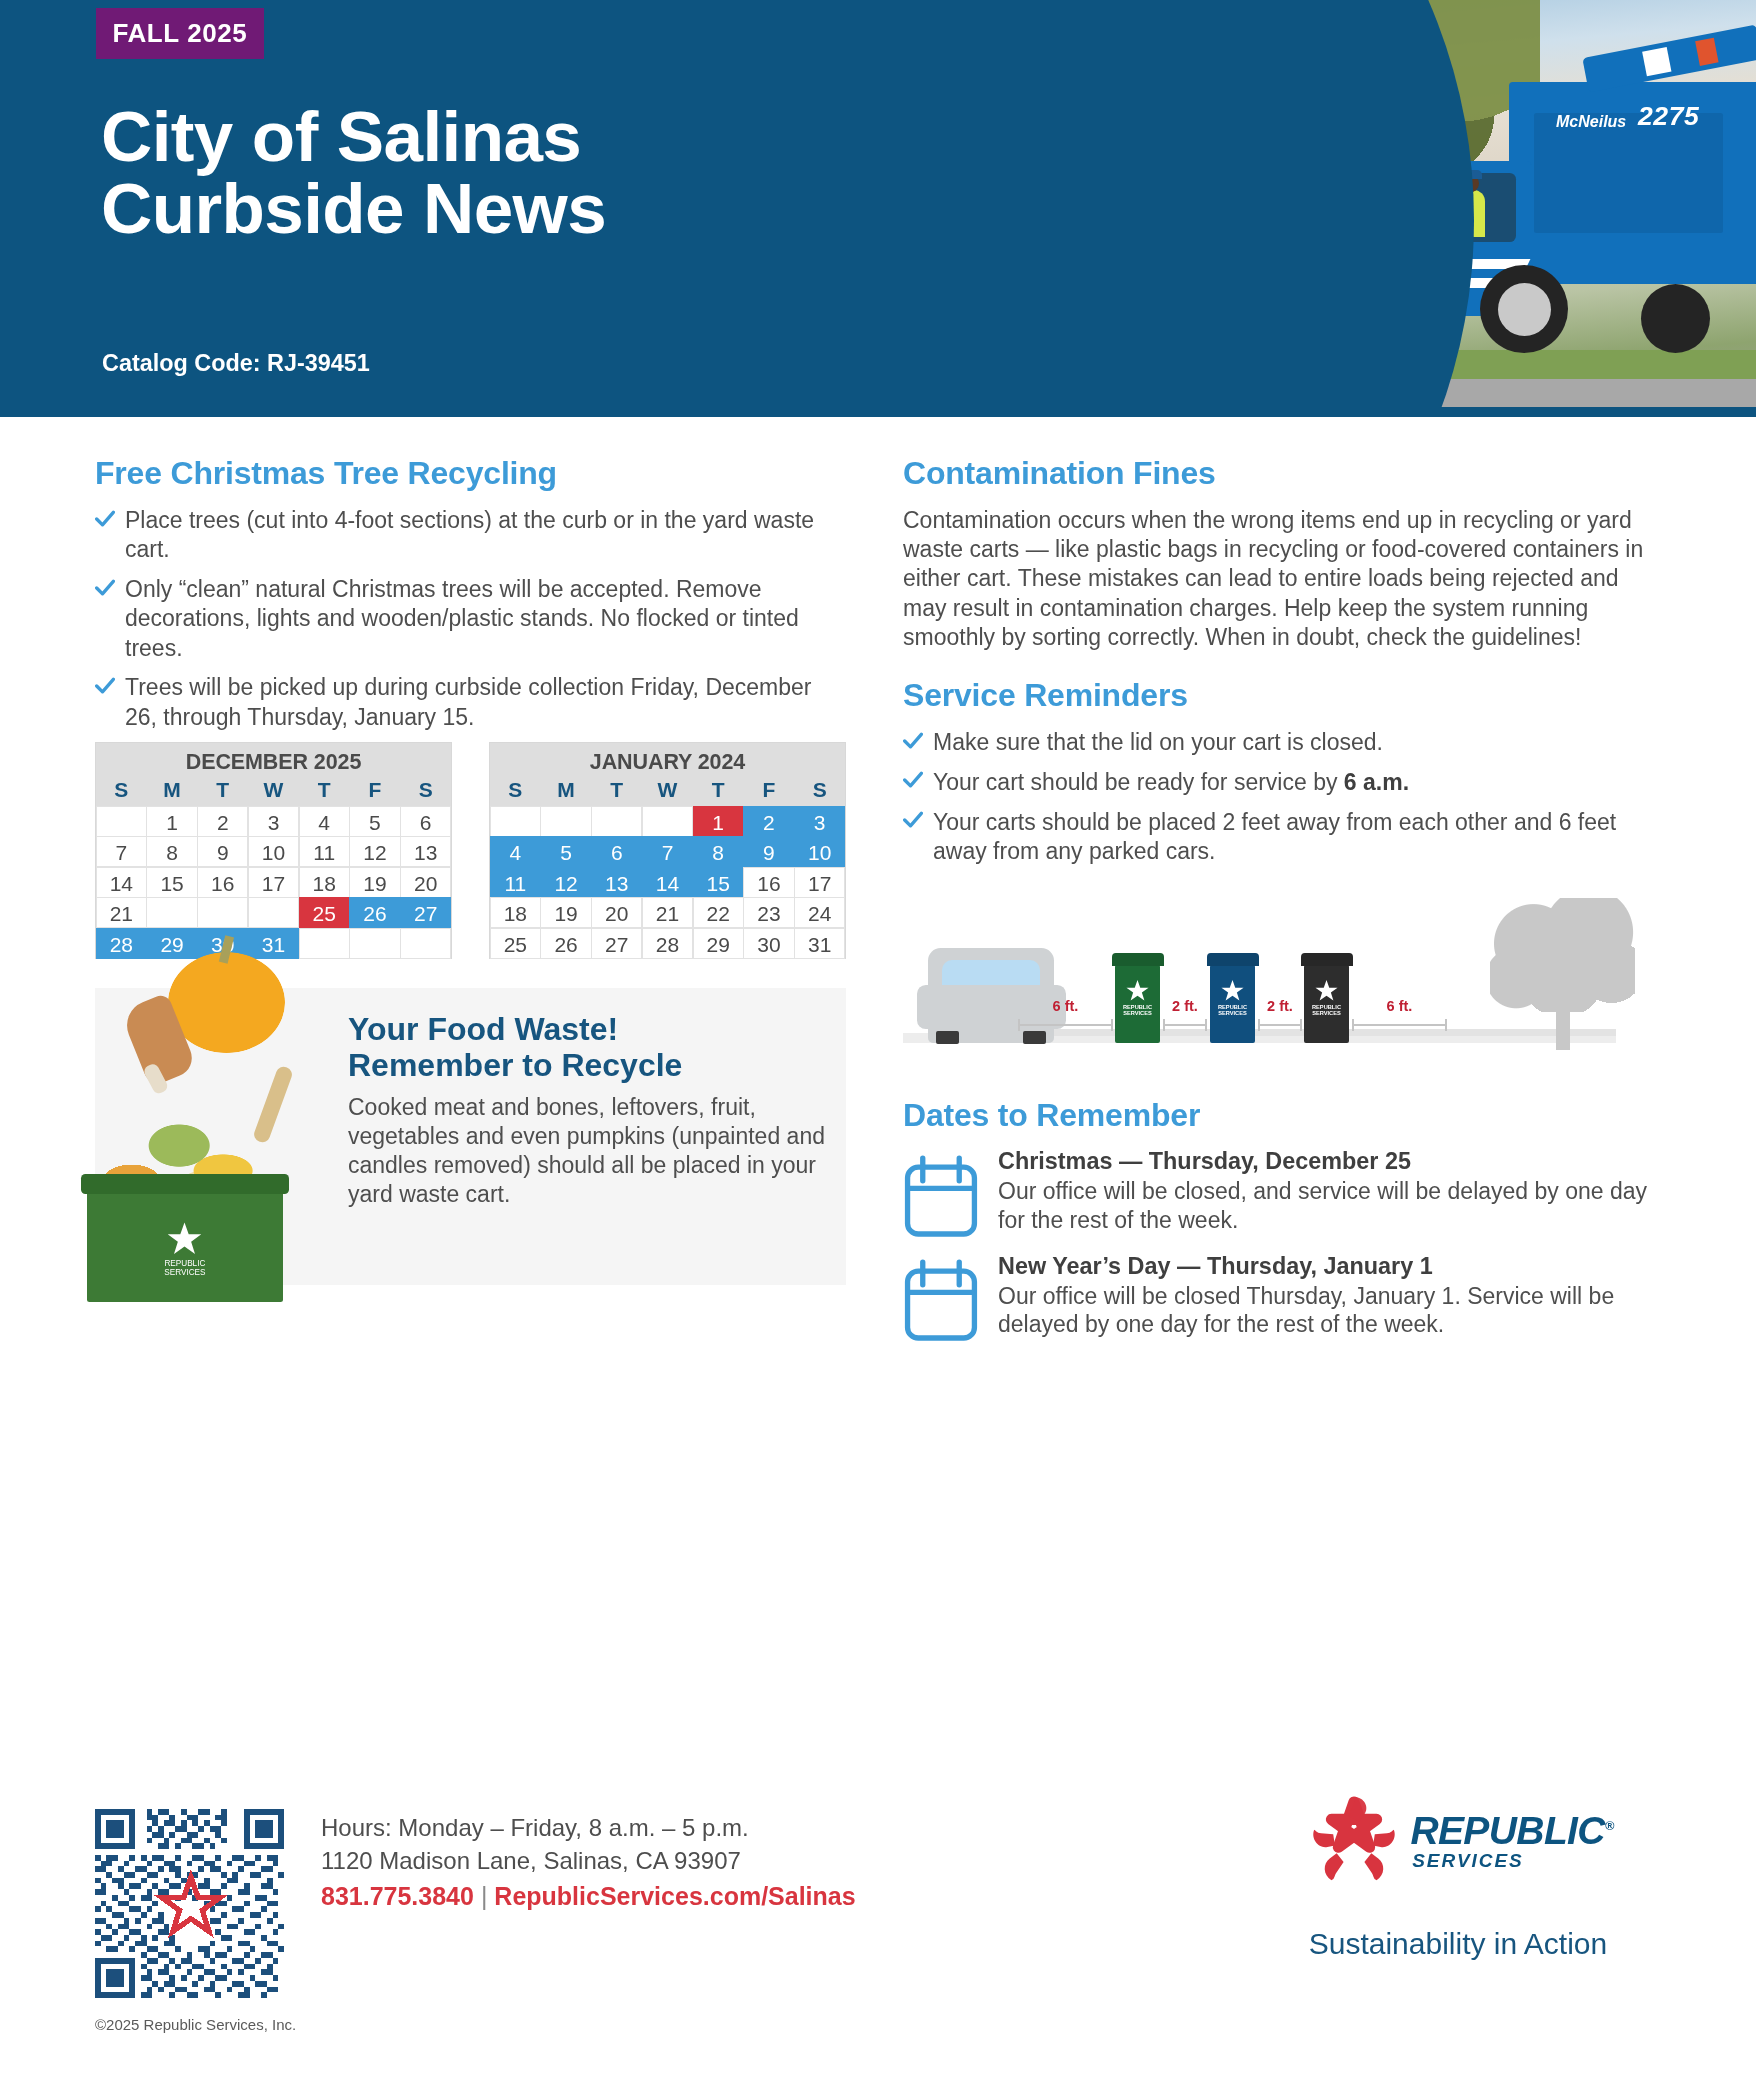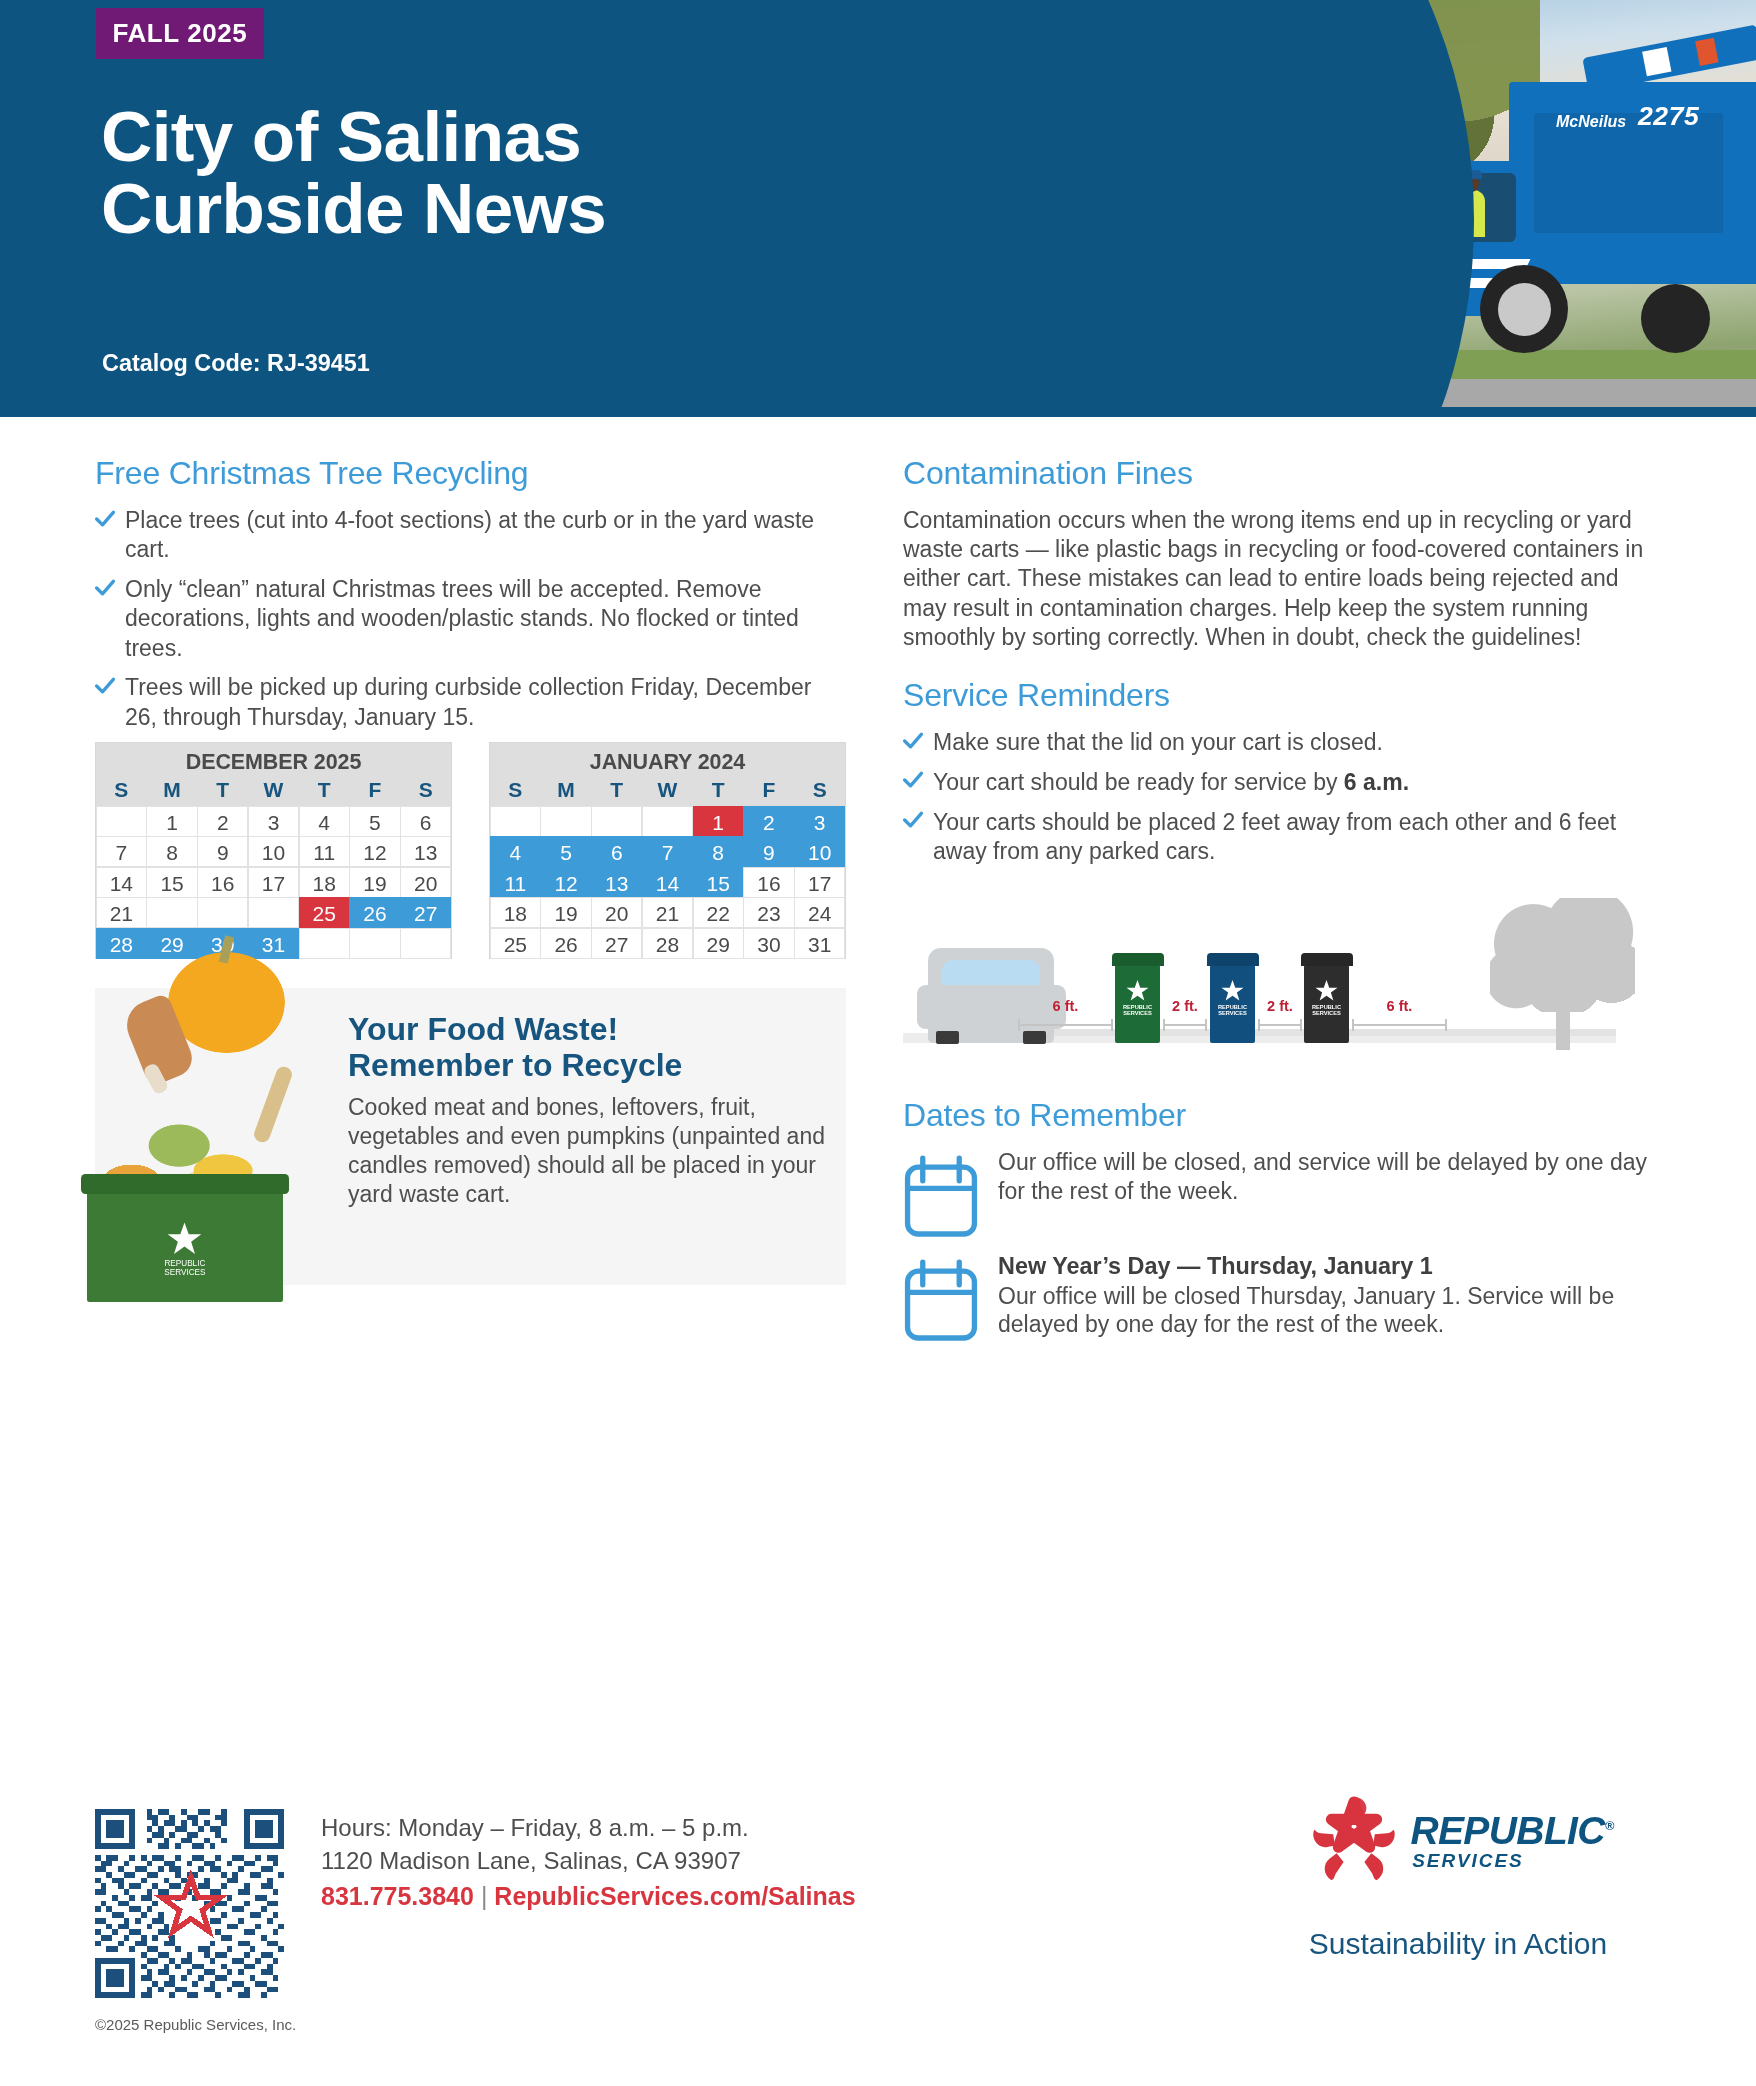--- a/index.html
+++ b/index.html
@@ -89,21 +89,21 @@
   .head-sub {
     position: absolute; left: 102px; top: 350px;
     color: #ffffff; font-size: 23.4px; font-weight: bold;
   }
 
   
   .col-left  { position: absolute; left: 95px; top: 455px; width: 751px; }
   .col-right { position: absolute; left: 903px; top: 455px; width: 764px; }
 
   h2.sect {
-    color: #3d9bd8; font-size: 32px; font-weight: normal;
+    color: #3d9bd8; font-size: 32px; font-weight: bold;
     margin-bottom: 14px; letter-spacing: -0.2px;
   }
   .para { font-size: 23px; line-height: 1.27; color:#4e4e4e; }
 
   ul.checks { list-style:none; }
   ul.checks li {
     position: relative; padding-left: 30px;
     font-size: 23px; line-height: 1.27; color:#4e4e4e;
     margin-bottom: 10.7px;
   }
@@ -566,20 +566,21 @@
     <div class="date-row">
       <div class="cal-icon">
         <svg viewBox="0 0 100 110">
             <rect x="6" y="16" width="88" height="88" rx="14" ry="14" fill="none" stroke="#3d9bd8" stroke-width="7"></rect>
             <line x1="6" y1="44" x2="94" y2="44" stroke="#3d9bd8" stroke-width="7"></line>
             <line x1="26" y1="4" x2="26" y2="34" stroke="#3d9bd8" stroke-width="7" stroke-linecap="round"></line>
             <line x1="74" y1="4" x2="74" y2="34" stroke="#3d9bd8" stroke-width="7" stroke-linecap="round"></line>
           </svg>
       </div>
       <div class="date-txt">
+        <div class="date-title">Christmas — Thursday, December 25</div>
         <div class="date-body">Our office will be closed, and service will be delayed by one day for the rest of the week.</div>
       </div>
     </div>
 
     <div class="date-row">
       <div class="cal-icon">
         <svg viewBox="0 0 100 110">
             <rect x="6" y="16" width="88" height="88" rx="14" ry="14" fill="none" stroke="#3d9bd8" stroke-width="7"></rect>
             <line x1="6" y1="44" x2="94" y2="44" stroke="#3d9bd8" stroke-width="7"></line>
             <line x1="26" y1="4" x2="26" y2="34" stroke="#3d9bd8" stroke-width="7" stroke-linecap="round"></line>

